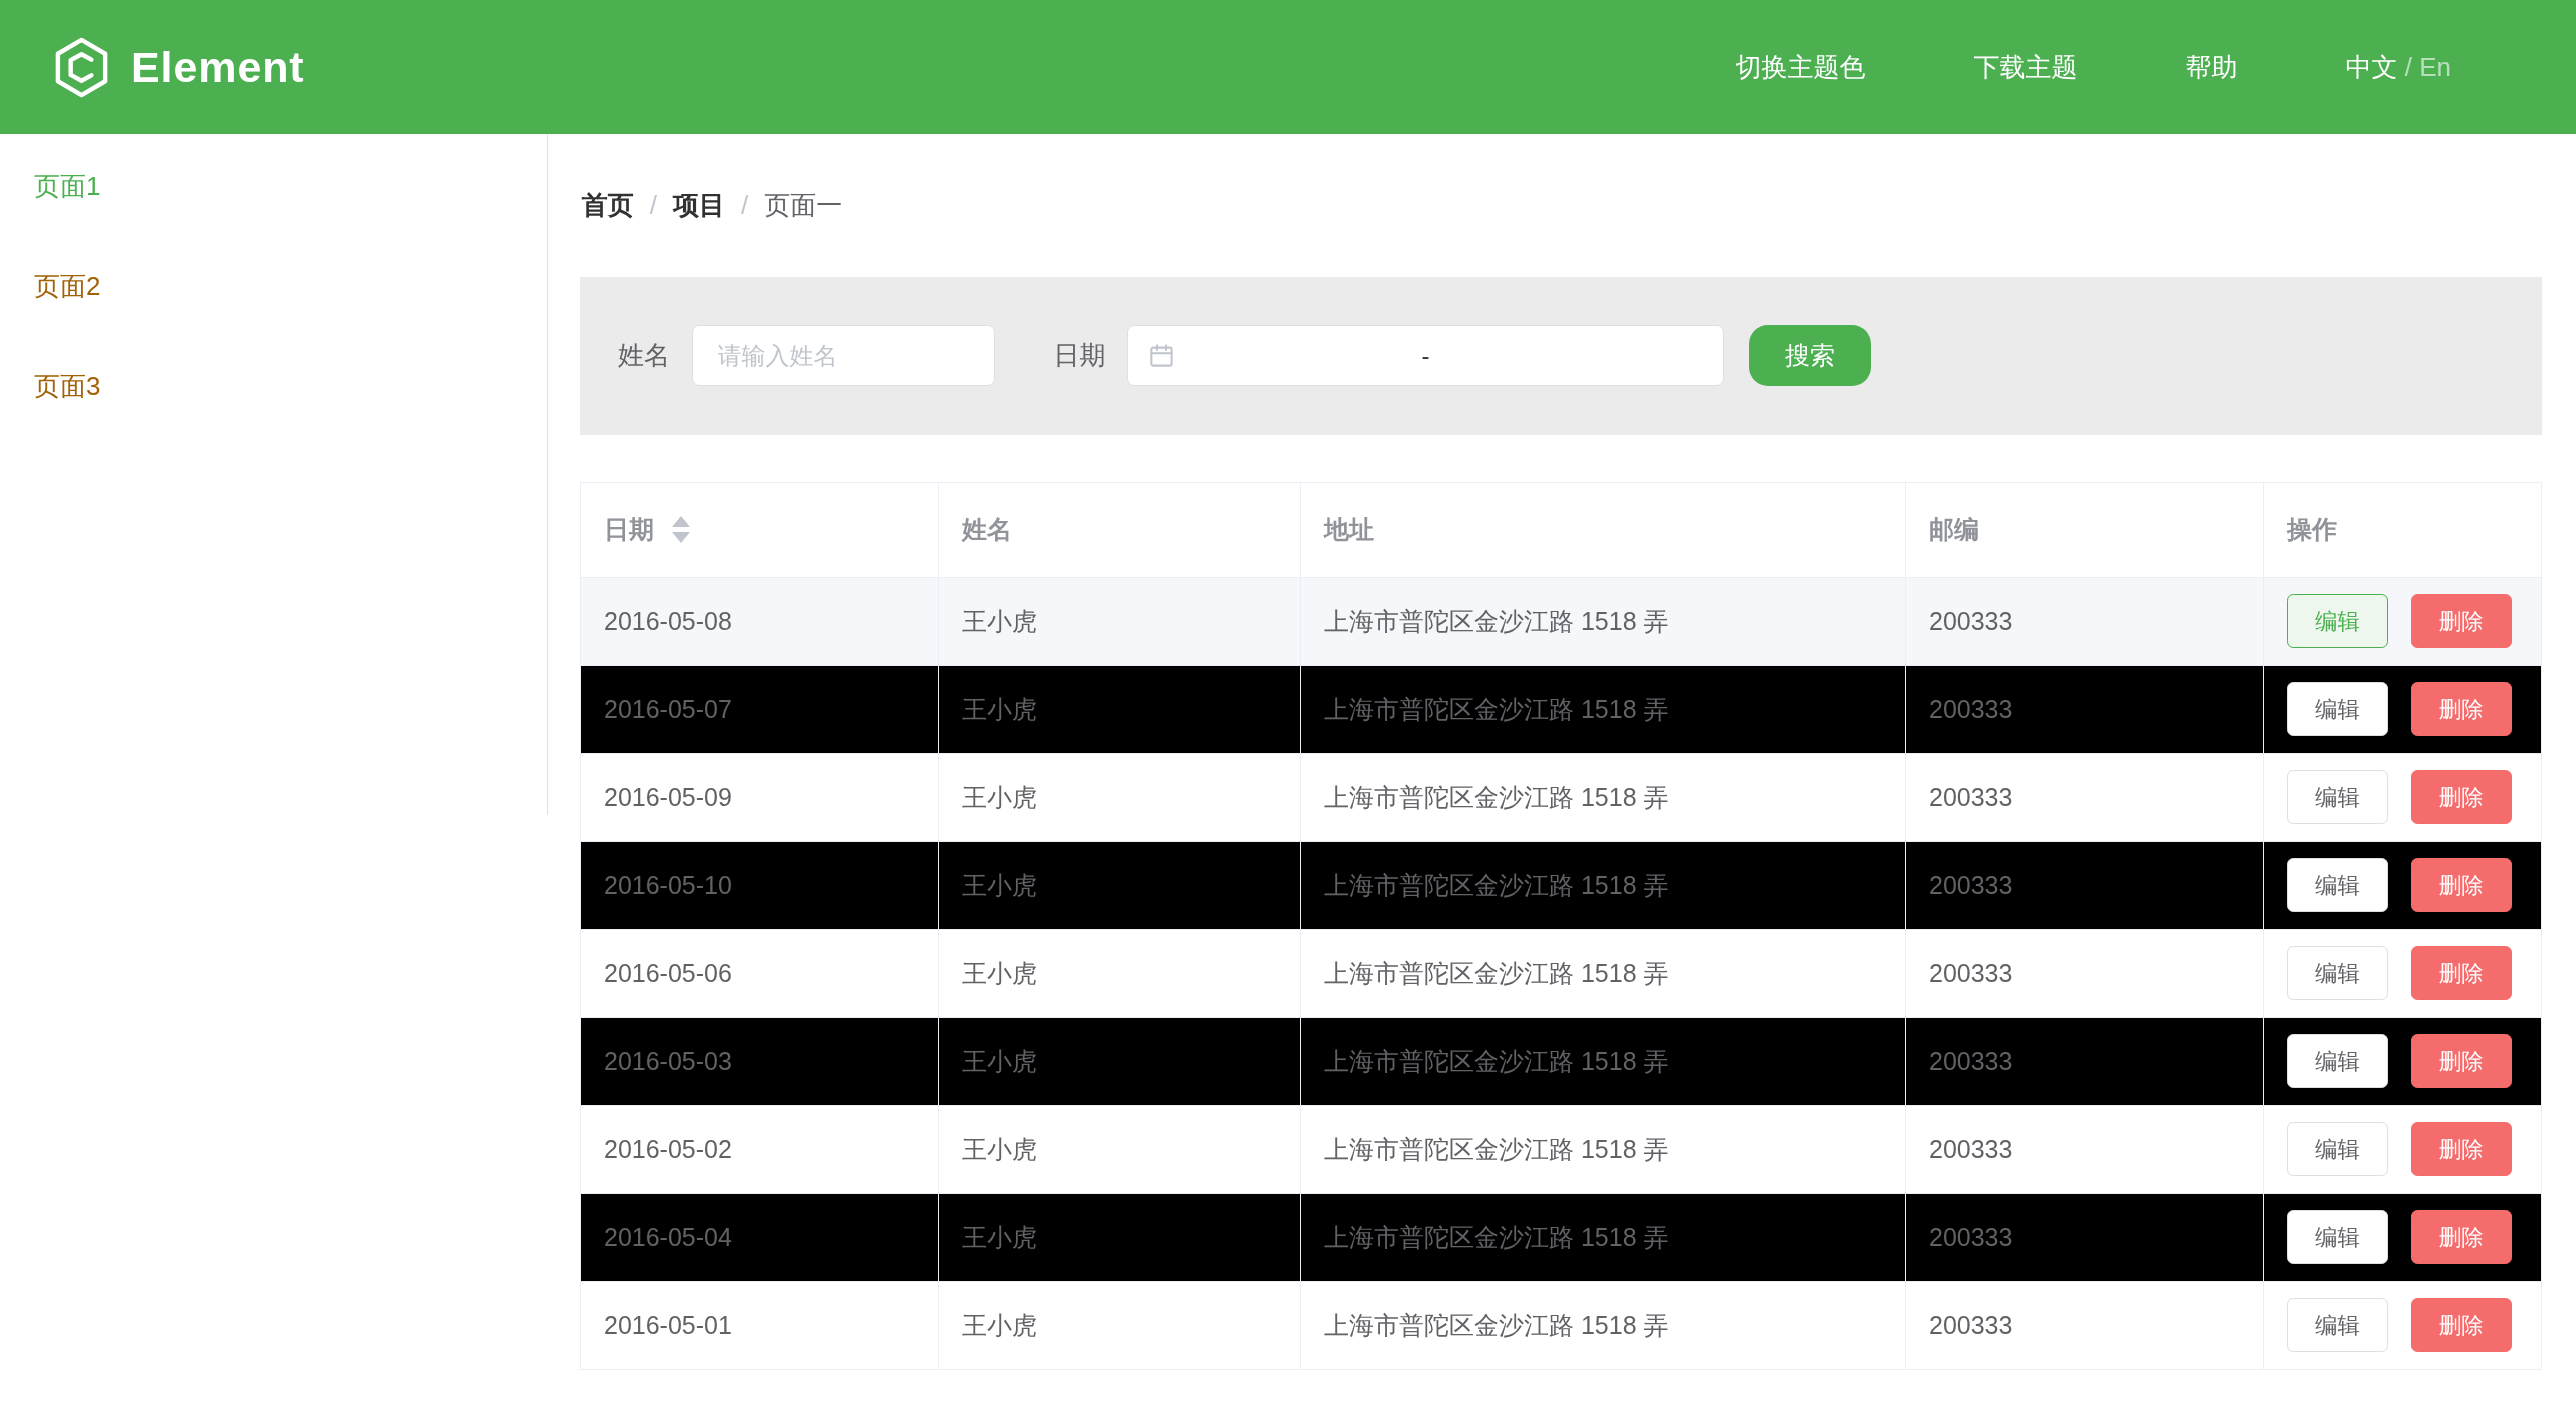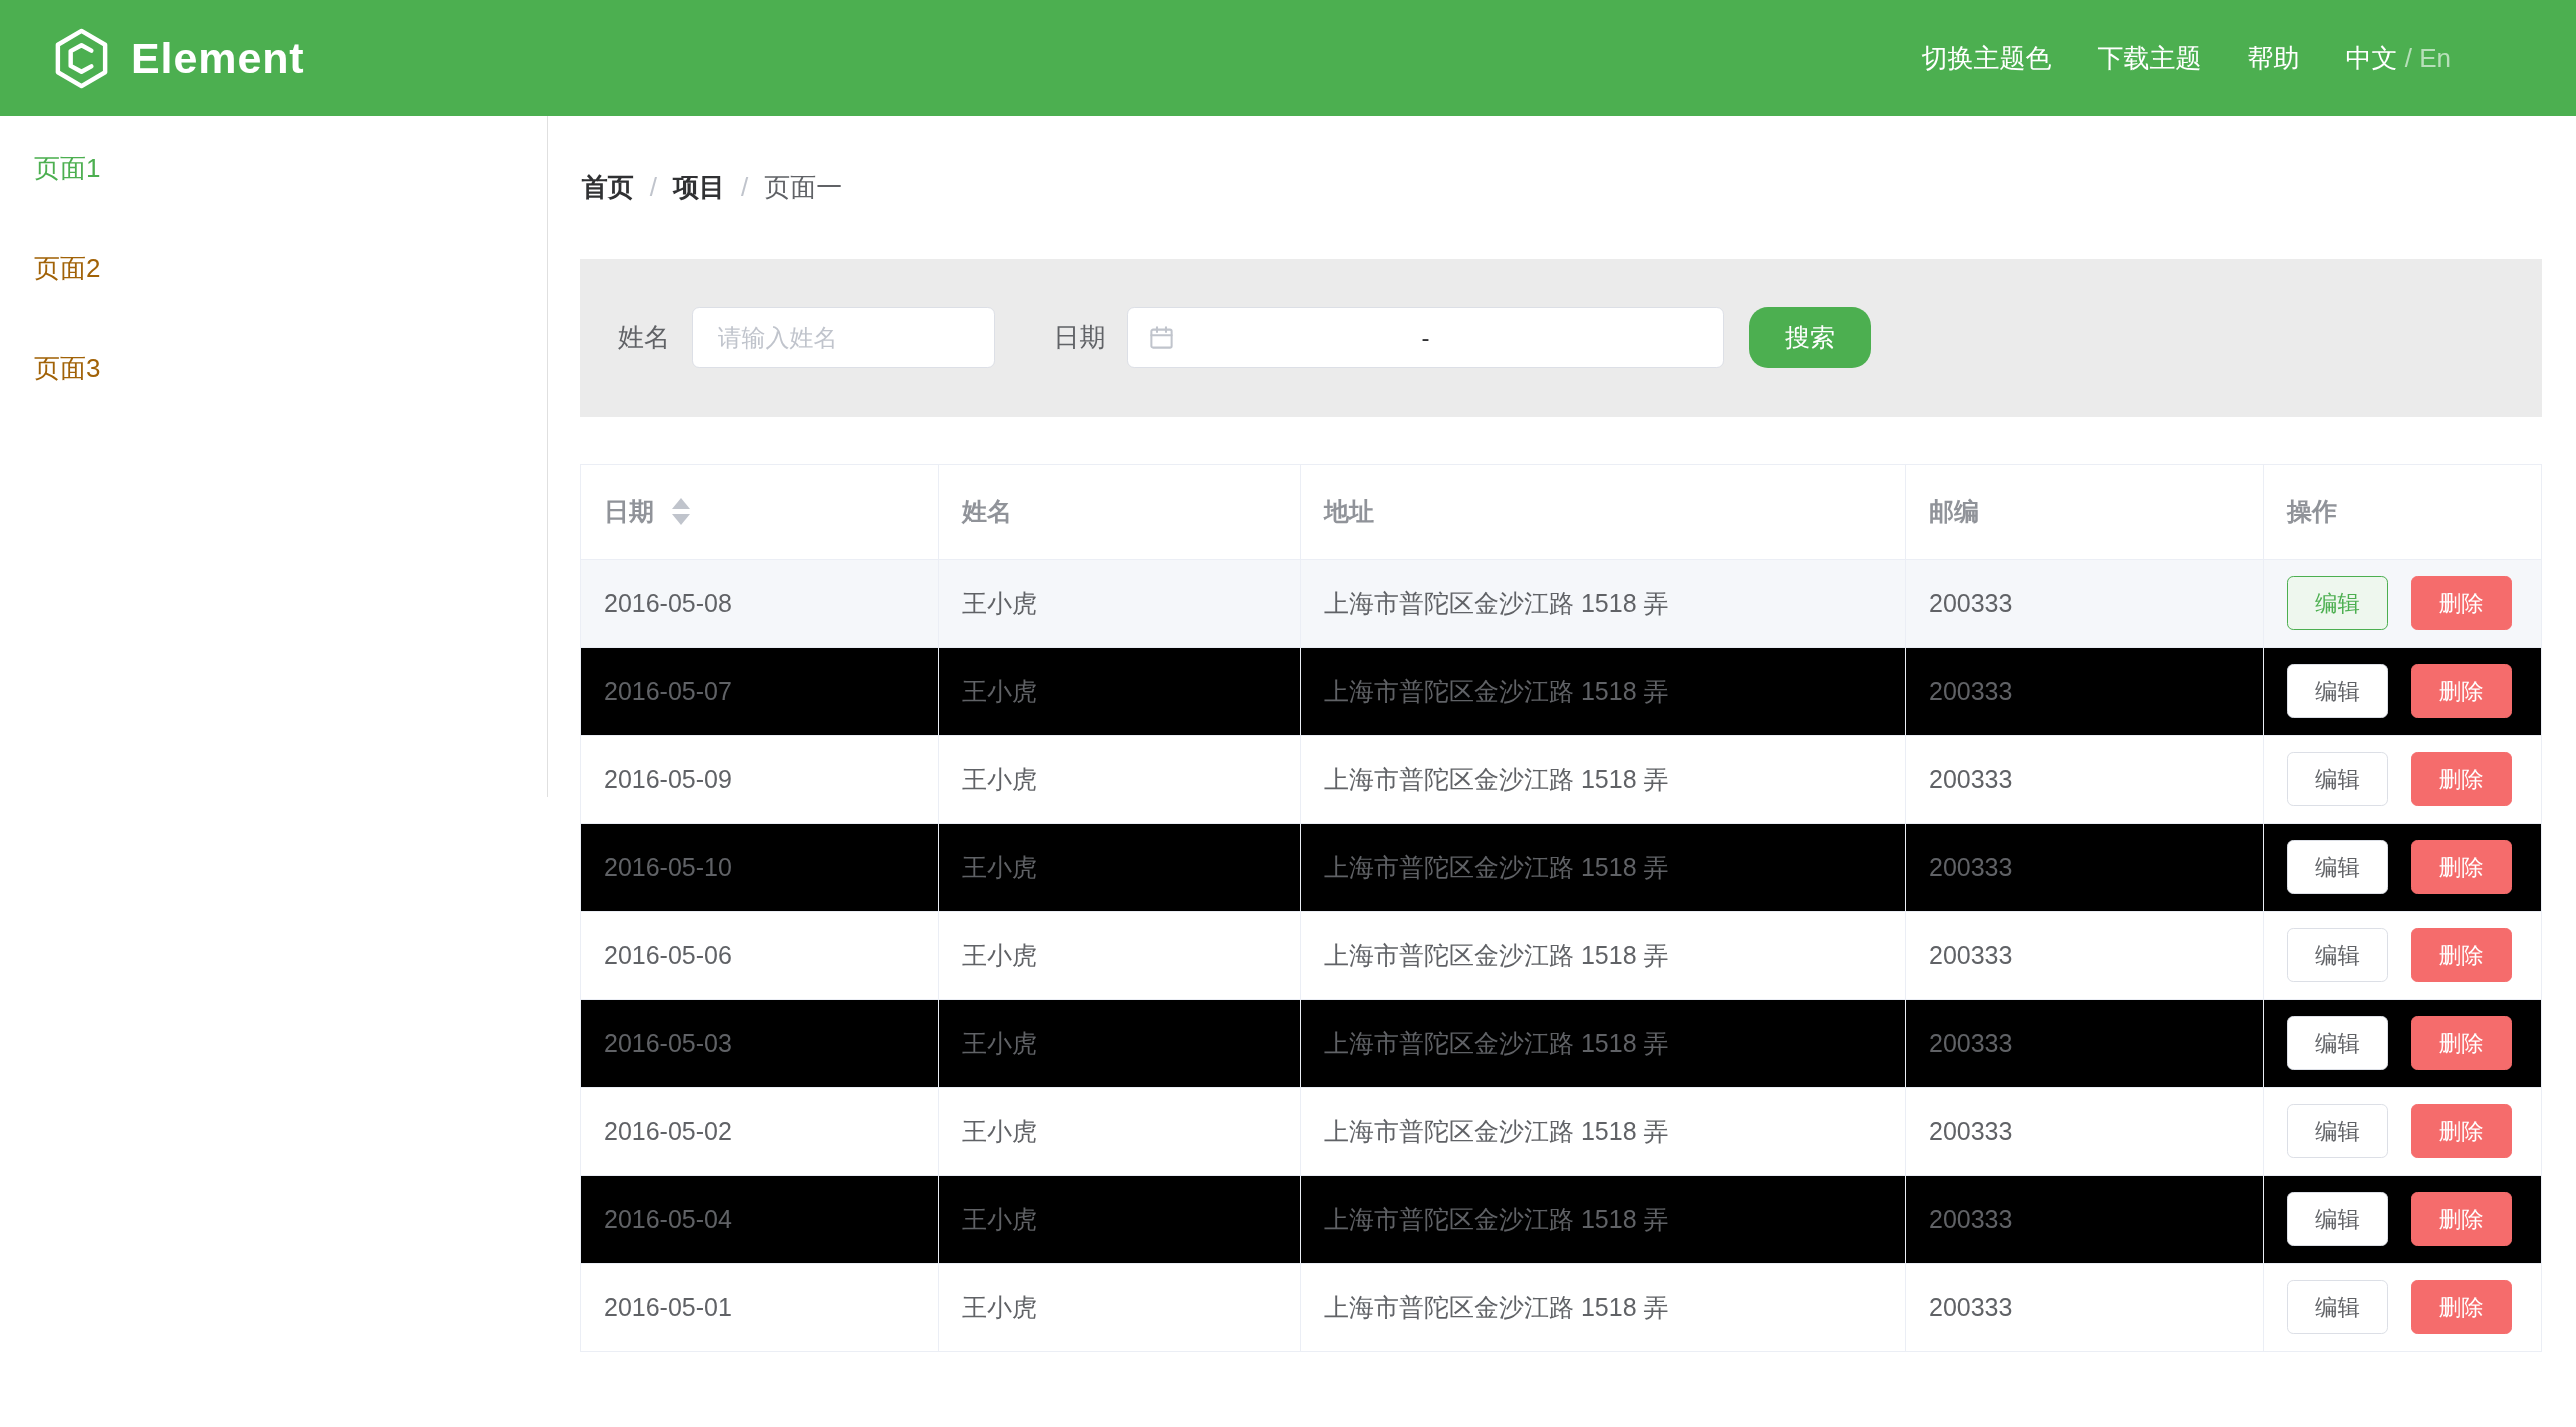--- a/index.html
+++ b/index.html
@@ -9,28 +9,28 @@
   }
   *{box-sizing:border-box;}
   html,body{margin:0;padding:0;}
   body{
     width:2576px;height:1428px;overflow:hidden;background:#fff;
     font-family:"Liberation Sans","DejaVu Sans",sans-serif;
     -webkit-font-smoothing:antialiased;
   }
   
   .header{
-    height:116px;background:var(--primary);
+    height:134px;background:var(--primary);
     display:flex;align-items:center;justify-content:space-between;
     padding:0 125px 0 50px;
   }
   .brand{display:flex;align-items:center;gap:18px;color:#fff;}
   .brand svg{width:63px;height:63px;display:block;}
   .brand-text{font-size:43px;font-weight:700;letter-spacing:0.9px;}
-  .nav{display:flex;align-items:center;gap:46px;color:#fff;font-size:26px;}
+  .nav{display:flex;align-items:center;gap:108px;color:#fff;font-size:26px;}
   .nav-item{cursor:pointer;white-space:nowrap;}
   .lang{white-space:nowrap;}
   .lang .zh{color:#fff;}
   .lang .divider,.lang .en{color:rgba(255,255,255,0.6);}
   
   .layout{display:flex;align-items:flex-start;}
   .sidebar{
     width:548px;flex:0 0 548px;height:681px;
     border-right:0.9px solid #e0e0e0;padding-top:1.8px;
   }

